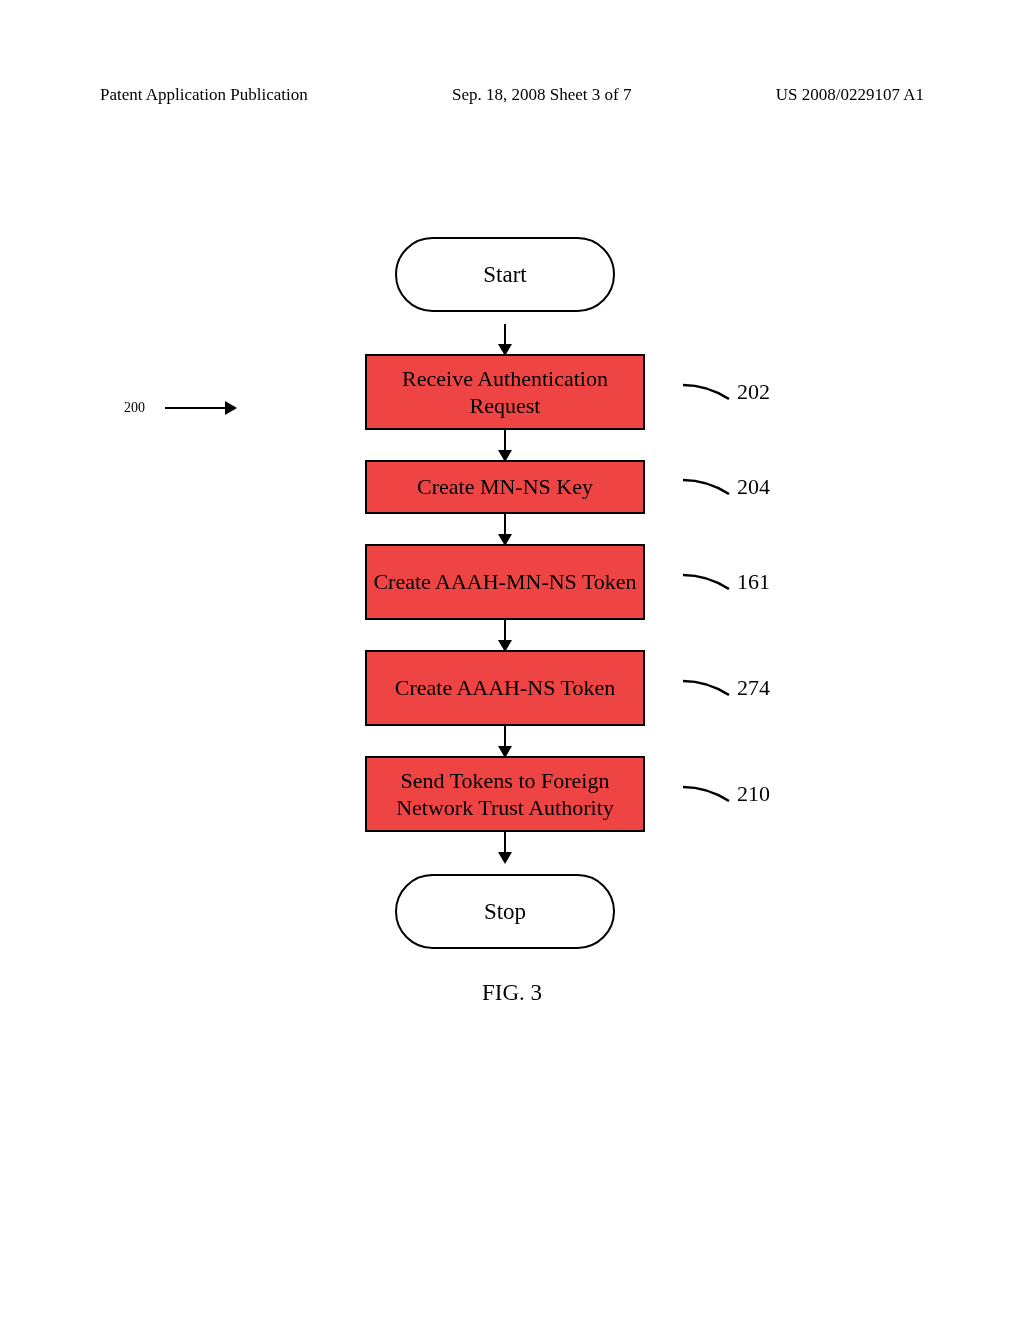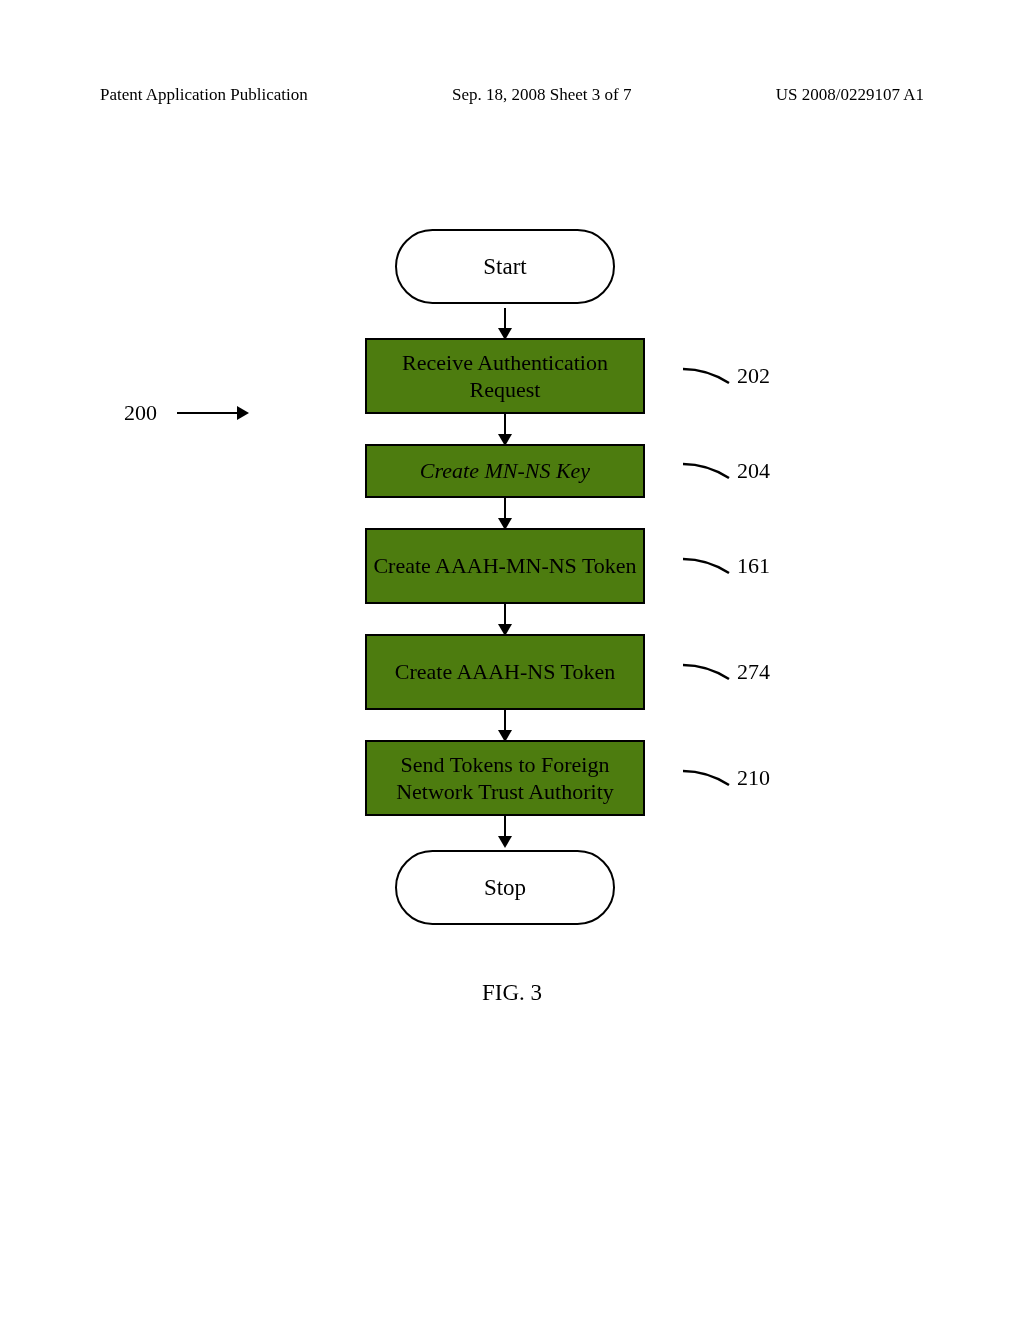--- a/index.html
+++ b/index.html
@@ -29,37 +29,37 @@
     }
     .terminal {
       width: 220px;
       height: 75px;
       border: 2.5px solid black;
       border-radius: 38px;
       display: flex;
       align-items: center;
       justify-content: center;
       font-size: 23px;
-      margin: 4px auto;
+      margin: 12px auto;
       background: white;
     }
     .process {
       width: 280px;
       border: 2.5px solid black;
       display: flex;
       align-items: center;
       justify-content: center;
       font-size: 22px;
       text-align: center;
       margin: 0 auto;
       line-height: 1.25;
-      background: #4d7c0f;
+      background: #ef4444;
       padding: 8px 4px;
     }
-    .process.single { height: 54px; font-style: italic; }
+    .process.single { height: 54px; }
     .process.double { height: 76px; }
     .arrow-down {
       width: 2.5px;
       height: 30px;
       background: black;
       margin: 0 auto;
       position: relative;
     }
     .arrow-down::after {
       content: '';
@@ -72,21 +72,21 @@
       border-left: 7px solid transparent;
       border-right: 7px solid transparent;
       border-top: 12px solid black;
     }
     .ref-200 {
       position: absolute;
       top: 400px;
       left: 124px;
       display: flex;
       align-items: center;
-      font-size: 22px;
+      font-size: 14px;
       gap: 20px;
     }
     .ref-200-arrow {
       width: 70px;
       height: 2.5px;
       background: black;
       position: relative;
     }
     .ref-200-arrow::after {
       content: '';

